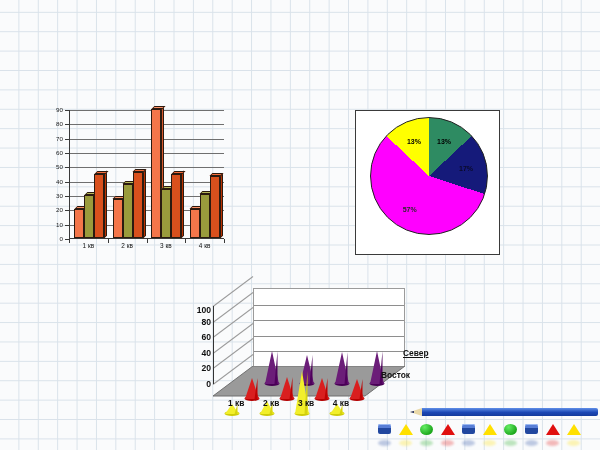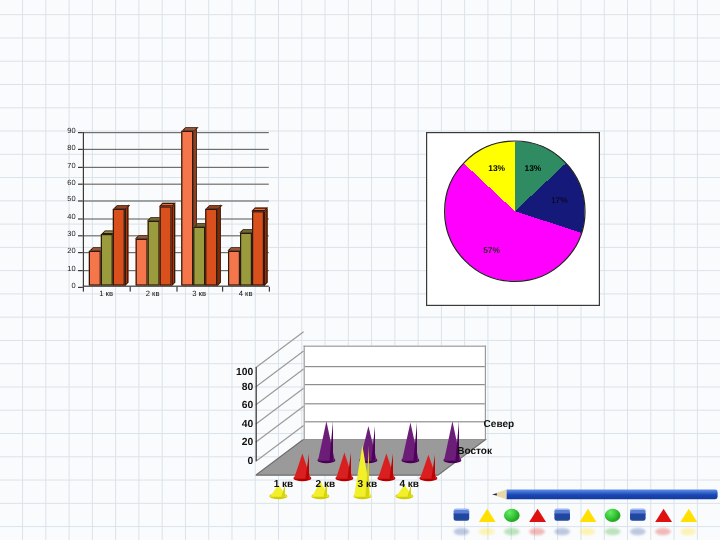--- a/index.html
+++ b/index.html
@@ -333,21 +333,21 @@
           <div class="tri" style="border-left:7.5px solid transparent;border-right:7.5px solid transparent;border-bottom:10px solid #f2ef2b;"></div>
           <div class="tri" style="border-left:3.75px solid transparent;border-right:0;border-bottom:10px solid #d6d30f;left:calc(50% + 3.75px);transform:translateX(-50%);"></div>
         </div>
       </div>
     <div class="cone-xlabels" id="cone-xlabels">
         <div class="cone-xlabel" style="left: 23.2184px;">1 кв</div>
         <div class="cone-xlabel" style="left: 58.1609px;">2 кв</div>
         <div class="cone-xlabel" style="left: 93.1034px;">3 кв</div>
         <div class="cone-xlabel" style="left: 128.046px;">4 кв</div>
       </div>
-    <div id="cone-legend-north" class="cone-legend" style="left:218px;top:60px;">Север</div>
+    <div id="cone-legend-north" class="cone-legend" style="left:218px;top:60px;text-decoration:underline;">Север</div>
     <div id="cone-legend-east" class="cone-legend" style="left:196px;top:82px;">Восток</div>
   </div>
 
   <div id="footer-deco">
     <div id="pencil-body"></div>
     <div id="pencil-tip"></div>
     <div id="pencil-lead"></div>
     <div id="shapes-row">
         <div class="refl" style="left: 0px; background: rgb(33, 71, 159);"></div>
         <div class="shape" style="left: 0px; width: 14px; height: 12px;">

